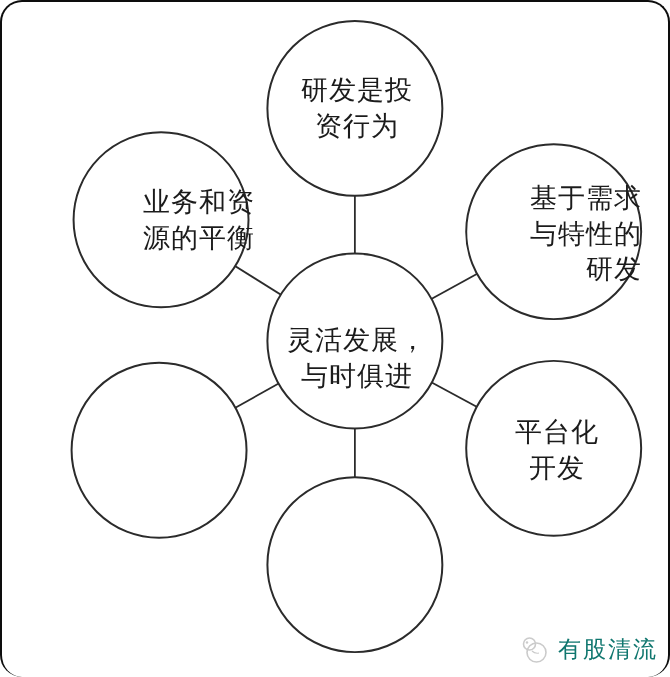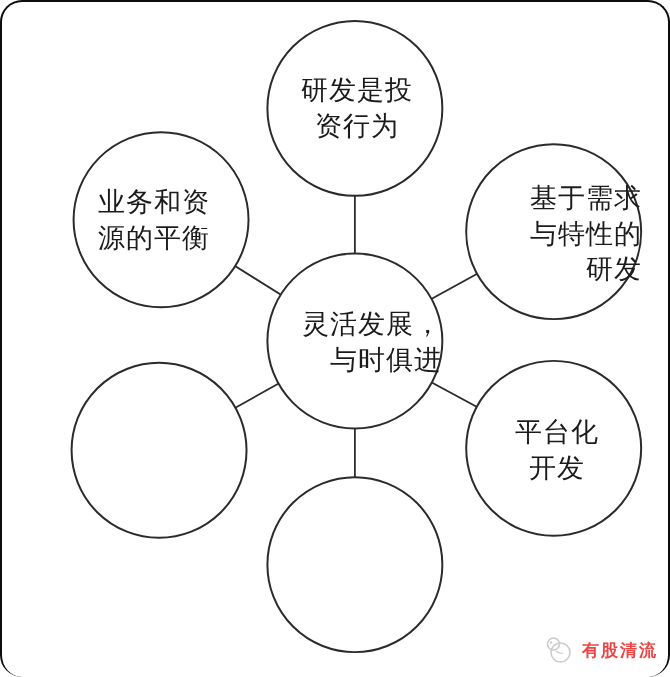--- a/index.html
+++ b/index.html
@@ -36,24 +36,24 @@
   .watermark {
     position: absolute;
     right: 10px;
     bottom: 12px;
     display: flex;
     align-items: center;
     gap: 8px;
   }
   .watermark-text {
     font-family: "DejaVu Sans", "Liberation Sans", sans-serif;
-    font-size: 17px;
-    font-weight: 700;
+    font-size: 23px;
+    font-weight: 400;
     letter-spacing: 2px;
-    color: #ef4444;
+    color: #0f766e;
   }
 </style>
 </head>
 <body>
 
 <div class="canvas">
 
   <svg class="diagram-svg" viewBox="0 0 670 677">
     <g stroke="#2b2b2b" stroke-width="1.8">
       <line x1="355" y1="106" x2="355" y2="340"></line>
@@ -79,24 +79,24 @@
 
   <div class="node-label" style="left:555px; top:231px;text-align:right;">基于需求
 与特性的
 研发</div>
 
   <div class="node-label" style="left:555px; top:448px;">平台化
 开发</div>
 
 
 
-  <div class="node-label" style="left:152px; top:218px;">业务和资
+  <div class="node-label" style="left:168px; top:218px;text-align:right;">业务和资
 源的平衡</div>
 
-  <div class="node-label" style="left:355px; top:340px;text-align:right;">灵活发展，
+  <div class="node-label" style="left:355px; top:356px;">灵活发展，
 与时俱进</div>
 
   <div class="watermark">
     <svg width="30" height="30" viewBox="0 0 30 30">
       <g fill="none" stroke="#cbcbcb" stroke-width="1.6">
         <circle cx="9.5" cy="9" r="6"></circle>
         <circle cx="16.5" cy="17.5" r="9.5"></circle>
         <path d="M12 16 q3 3 7 2" stroke-width="1.2"></path>
       </g>
       <circle cx="7" cy="7.5" r="1.2" fill="#cbcbcb"></circle>

